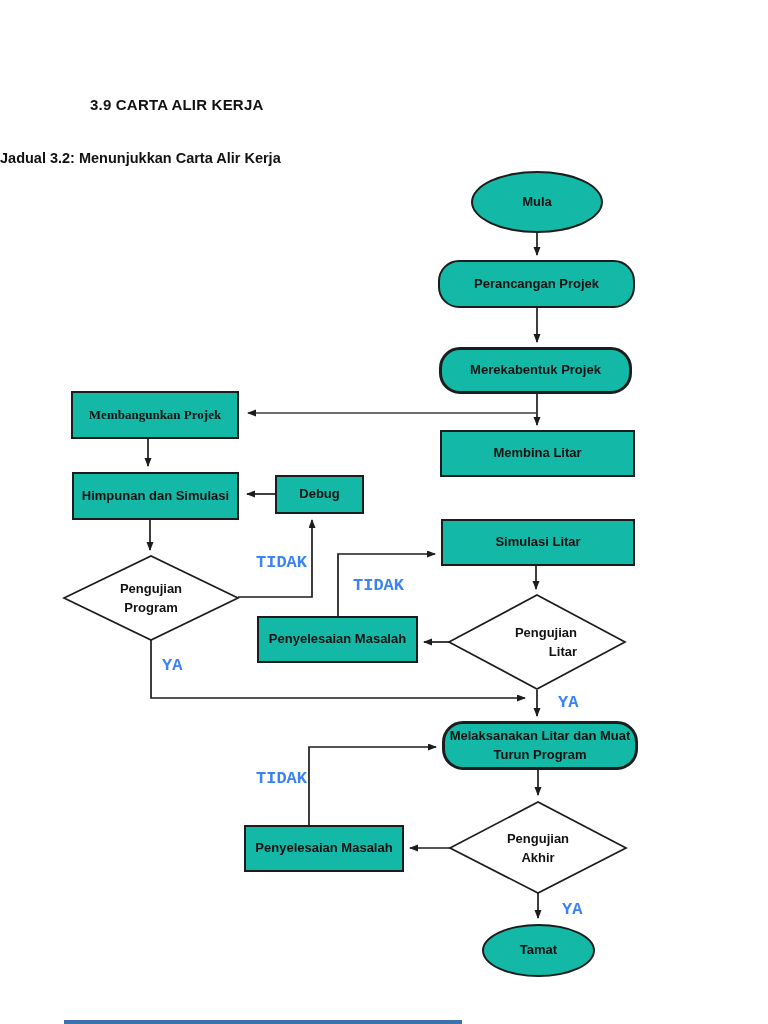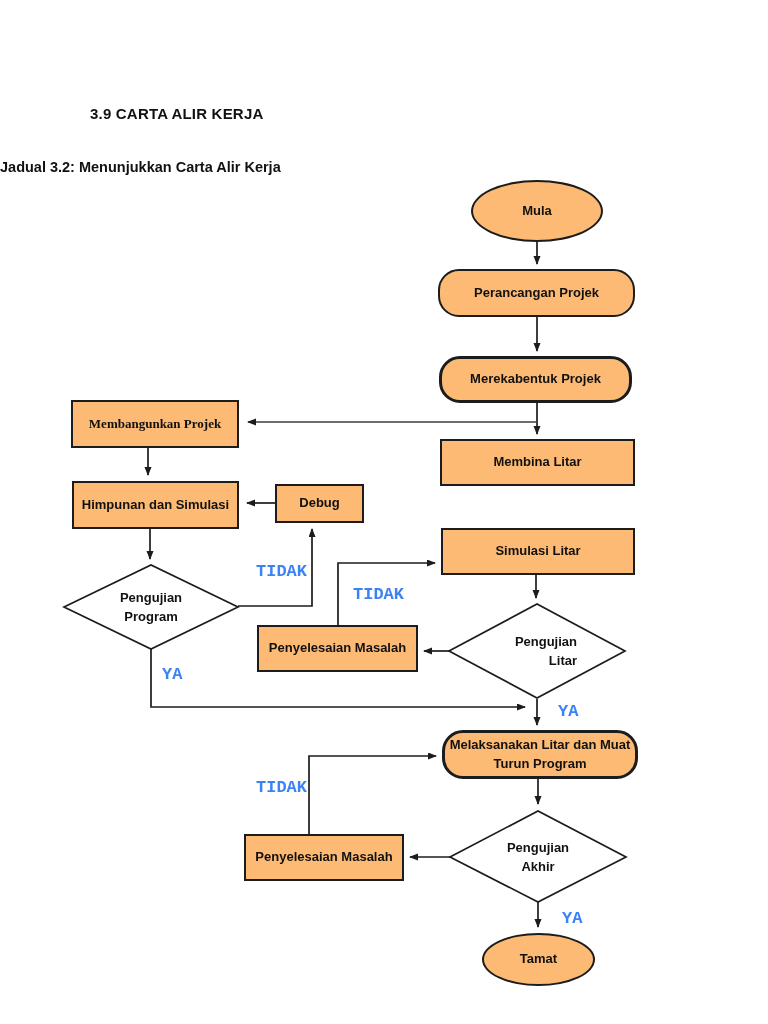--- a/index.html
+++ b/index.html
@@ -1,24 +1,24 @@
 <!DOCTYPE html>
 <html><head>
 <meta charset="utf-8">
 <style>
   html,body{margin:0;padding:0;}
   body{width:768px;height:1024px;background:#ffffff;position:relative;overflow:hidden;
        font-family:"Liberation Sans",sans-serif;}
-  .page{position:absolute;left:0;top:14px;width:768px;height:792px;background:#ffffff;}
+  .page{position:absolute;left:0;top:5px;width:768px;height:792px;background:#ffffff;}
   .heading{position:absolute;left:90px;top:91px;font-size:15px;font-weight:700;color:#111;
            letter-spacing:.2px;white-space:nowrap;}
   .caption{position:absolute;left:0;right:0;top:145px;text-align:left;font-size:14.5px;
            font-weight:700;color:#111;white-space:nowrap;}
   svg.connectors{position:absolute;left:0;top:0;width:768px;height:1024px;pointer-events:none;}
-  .node{position:absolute;box-sizing:border-box;background:#fdba74;border:2px solid #1c1c1c;
+  .node{position:absolute;box-sizing:border-box;background:#14b8a6;border:2px solid #1c1c1c;
         display:flex;align-items:center;justify-content:center;text-align:center;
         font-size:13px;font-weight:700;color:#111;line-height:1.4;padding:2px 4px;}
   .node.thick{border-width:3px;border-radius:21px;}
   .node.ellipse{border-radius:50%;}
   .diamond-label{position:absolute;display:flex;align-items:center;justify-content:center;
         text-align:center;font-size:13px;font-weight:700;color:#111;line-height:1.5;}
   .edge-label{position:absolute;font-size:17px;font-weight:700;color:#3b82f6;white-space:nowrap;font-family:Liberation Mono, monospace;}
   .progress-bar{position:absolute;left:64px;top:1015px;width:398px;height:8px;background:#3a72b0;}
 </style>
 </head>

